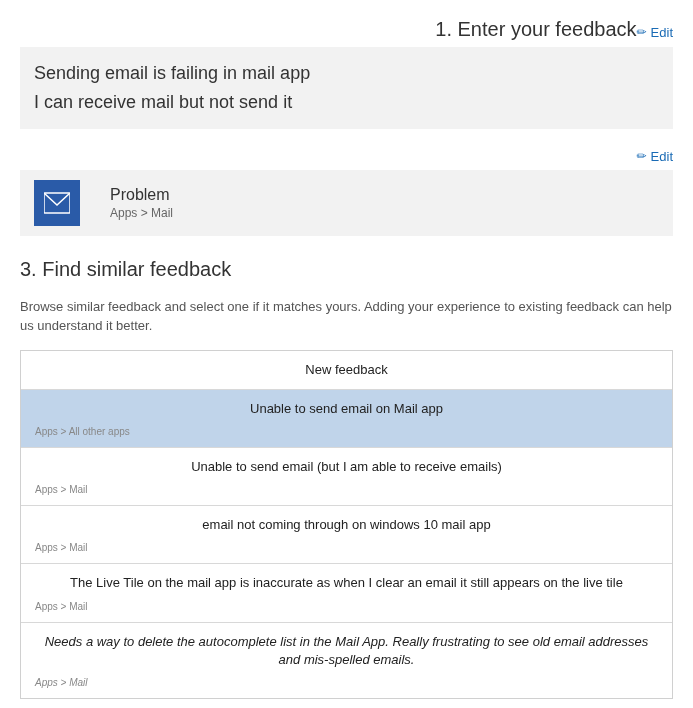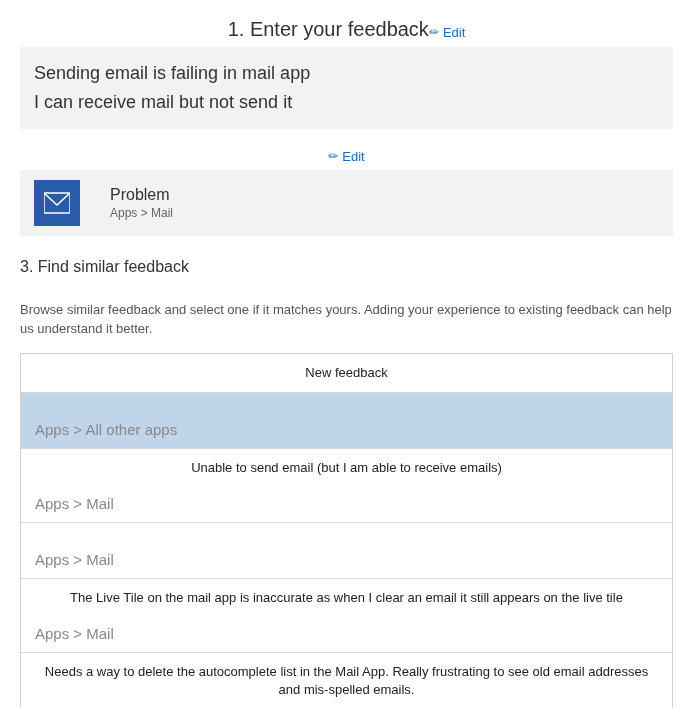--- a/index.html
+++ b/index.html
@@ -8,21 +8,21 @@
       background: #fff;
       color: #333;
       width: 693px;
       min-height: 708px;
       padding: 18px 20px 20px 20px;
       font-size: 14px;
     }
     .section-header {
       display: flex;
       align-items: baseline;
-      justify-content: center;
+      justify-content: flex-end;
       margin-bottom: 10px;
     }
     .section-title {
       font-size: 20px;
       font-weight: 300;
       color: #333;
     }
     .edit-link {
       color: #1a6bb5;
       font-size: 13px;
@@ -72,57 +72,58 @@
       font-size: 16px;
       color: #333;
     }
     .category-path {
       font-size: 12px;
       color: #666;
       margin-top: 2px;
     }
     .find-section {}
     .find-title {
-      font-size: 16px;
+      font-size: 20px;
       font-weight: 300;
       color: #333;
-      margin-bottom: 24px;
+      margin-bottom: 16px;
     }
     .find-description {
       font-size: 13px;
       color: #555;
       margin-bottom: 14px;
       line-height: 1.5;
     }
     .feedback-list {
       border: 1px solid #d0d0d0;
       overflow: hidden;
     }
     .feedback-item {
       padding: 10px 14px;
       border-bottom: 1px solid #d8d8d8;
       cursor: pointer;
       background: #fff;
     }
     .feedback-item:last-child {
       border-bottom: none;
+      font-style: italic;
     }
     .feedback-item.selected {
       background: #c0d4ea;
     }
     .feedback-item-title {
       font-size: 13px;
       color: #222;
       line-height: 1.4;
       text-align: center;
     }
     .feedback-item-path {
-      font-size: 15px;
+      font-size: 10px;
       color: #888;
-      margin-top: 18px;
+      margin-top: 8px;
     }
     .next-button {
       margin-top: 18px;
       background: #2a5ba8;
       color: #fff;
       border: none;
       padding: 10px 28px;
       font-size: 14px;
       cursor: pointer;
     }
@@ -173,29 +174,31 @@
   <div class="find-title">3. Find similar feedback</div>
   <div class="find-description">Browse similar feedback and select one if it matches yours. Adding your experience to existing feedback can help us understand it better.</div>
 
   <div class="feedback-list">
 
     <div class="feedback-item">
       <div class="feedback-item-title">New feedback</div>
     </div>
 
     <div class="feedback-item selected">
+      <div class="feedback-item-title">Unable to send email on Mail app</div>
       <div class="feedback-item-path">Apps &gt; All other apps</div>
     </div>
 
     <div class="feedback-item">
       <div class="feedback-item-title">Unable to send email (but I am able to receive emails)</div>
       <div class="feedback-item-path">Apps &gt; Mail</div>
     </div>
 
     <div class="feedback-item">
+      <div class="feedback-item-title">email not coming through on windows 10 mail app</div>
       <div class="feedback-item-path">Apps &gt; Mail</div>
     </div>
 
     <div class="feedback-item">
       <div class="feedback-item-title">The Live Tile on the mail app is inaccurate as when I clear an email it still appears on the live tile</div>
       <div class="feedback-item-path">Apps &gt; Mail</div>
     </div>
 
     <div class="feedback-item">
       <div class="feedback-item-title">Needs a way to delete the autocomplete list in the Mail App.  Really frustrating to see old email addresses and mis-spelled emails.</div>

